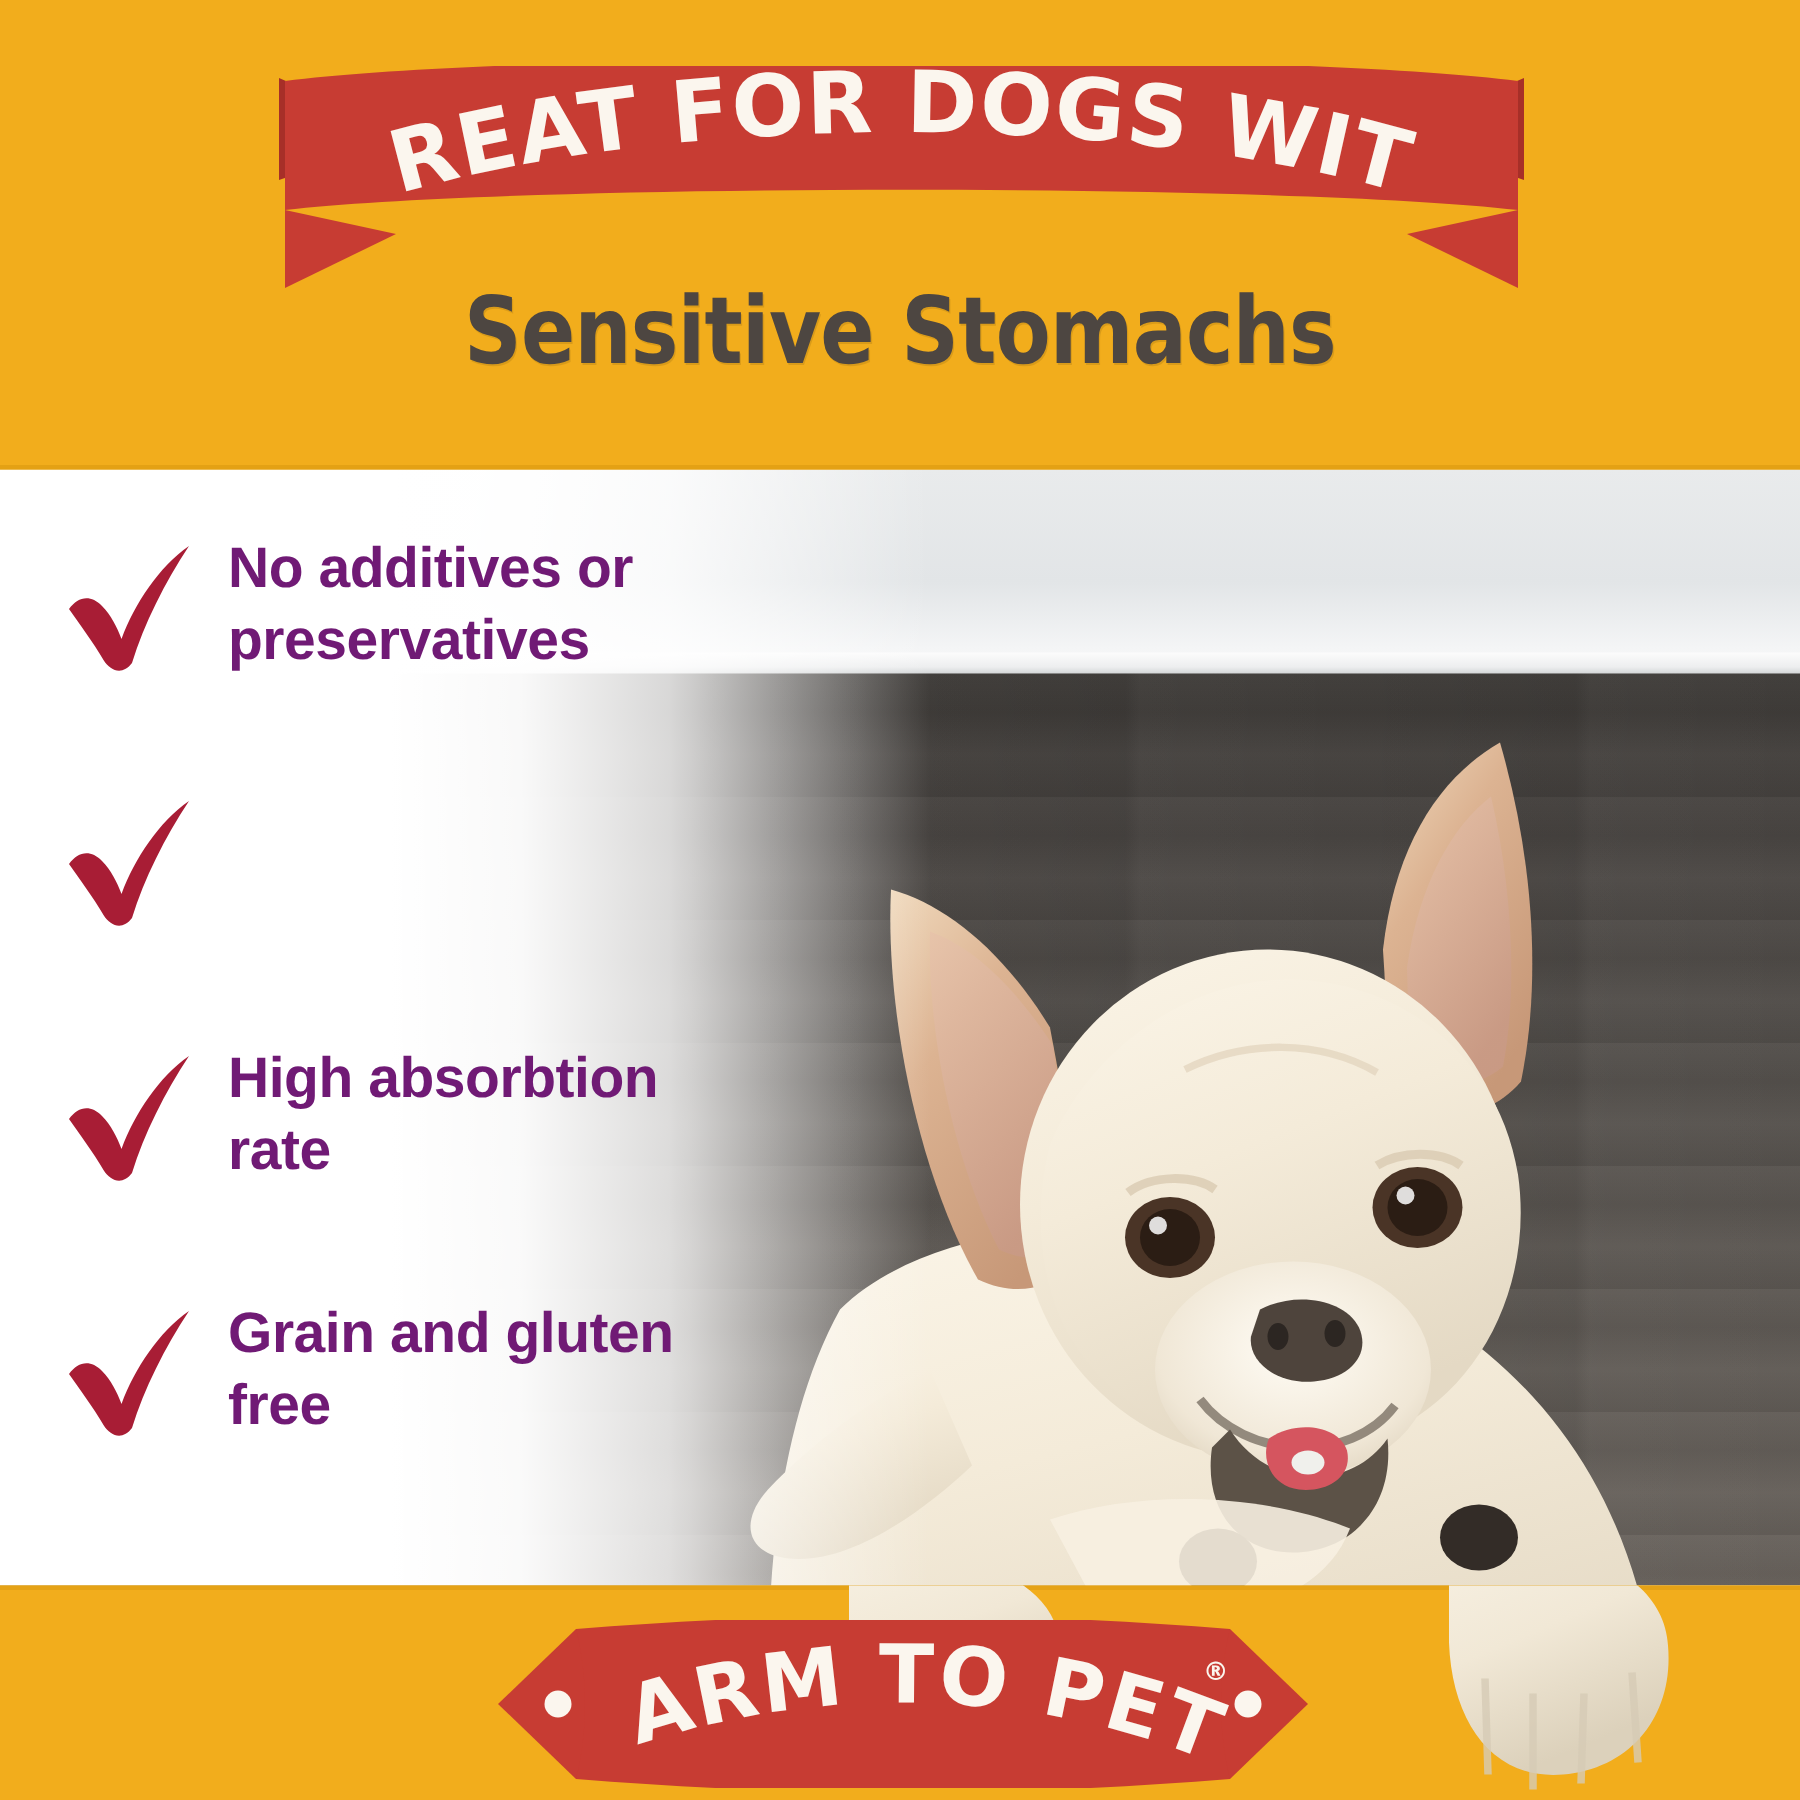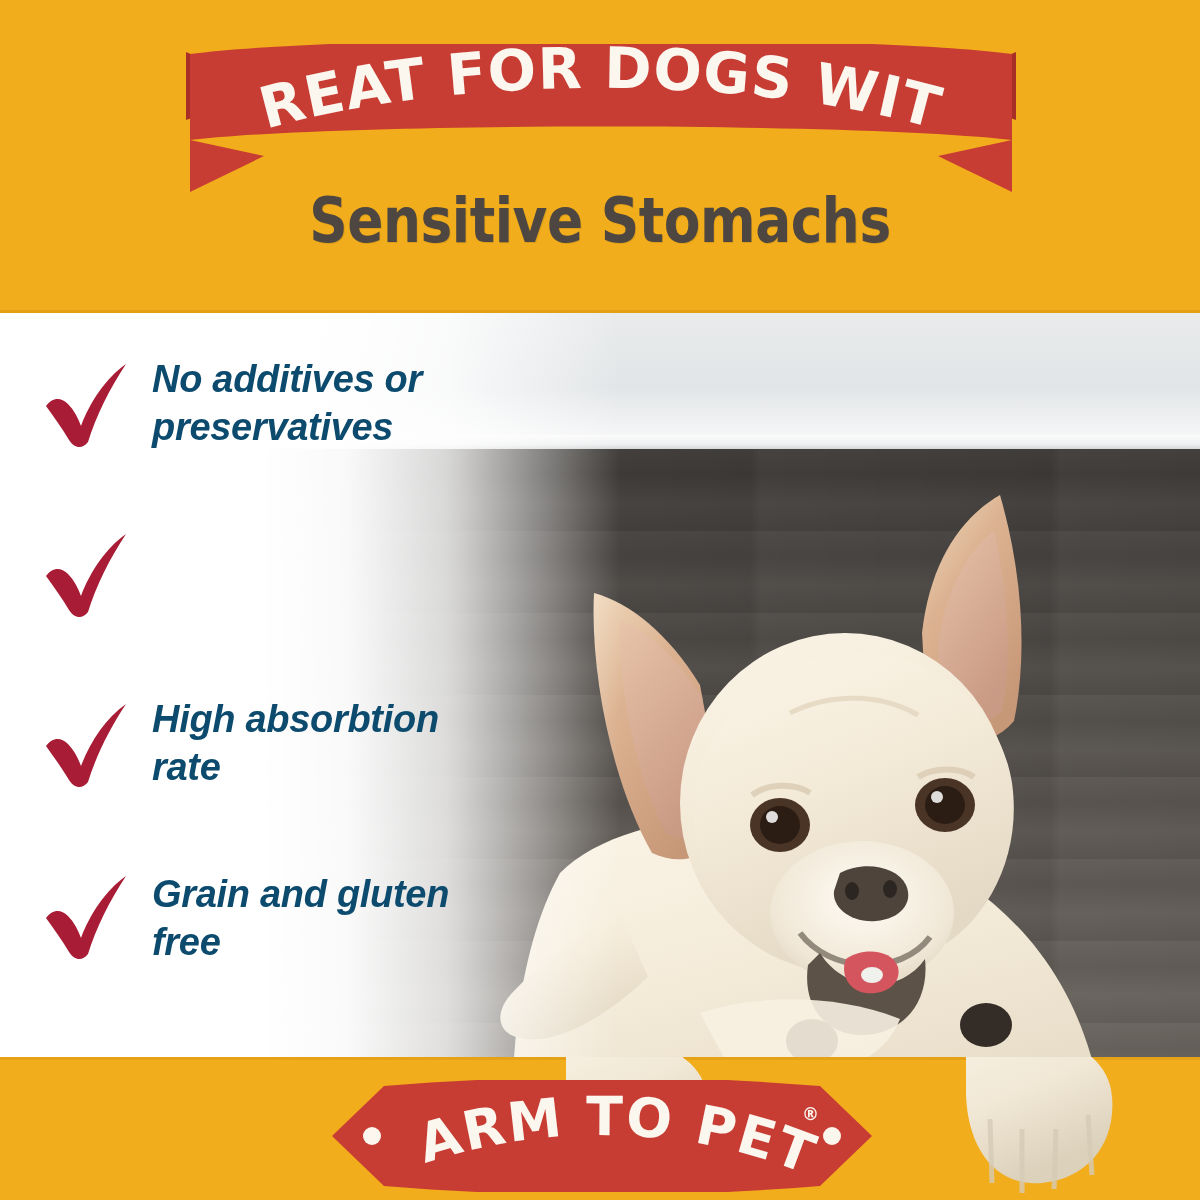--- a/index.html
+++ b/index.html
@@ -192,42 +192,41 @@
     width: 470px;
     z-index: 8;
   }
   .benefit-item {
     position: relative;
     display: flex;
     align-items: flex-start;
     min-height: 104px;
     margin-bottom: 66px;
   }
-  .benefit-item:last-child { margin-bottom: 0; align-items: flex-end; }
+  .benefit-item:last-child { margin-bottom: 0; }
 
   .check-icon {
     flex: 0 0 auto;
     width: 96px;
     height: 96px;
     margin-top: 6px;
   }
   .check-icon svg { display: block; width: 96px; height: 96px; }
 
   .benefit-label {
     flex: 1 1 auto;
     padding-left: 18px;
     padding-top: 4px;
     font-family: "Liberation Sans", sans-serif;
     font-weight: 700;
     font-size: 38px;
     line-height: 1.25;
-    color: #0c4a6e;
+    color: #701a75;
     letter-spacing: -0.3px;
     white-space: pre-line;
-    font-style: italic;
   }
 </style>
 </head>
 <body>
 
 <div class="poster">
 
   <div class="middle-panel">
     <div class="photo-scene">
       <div class="wall"></div>

